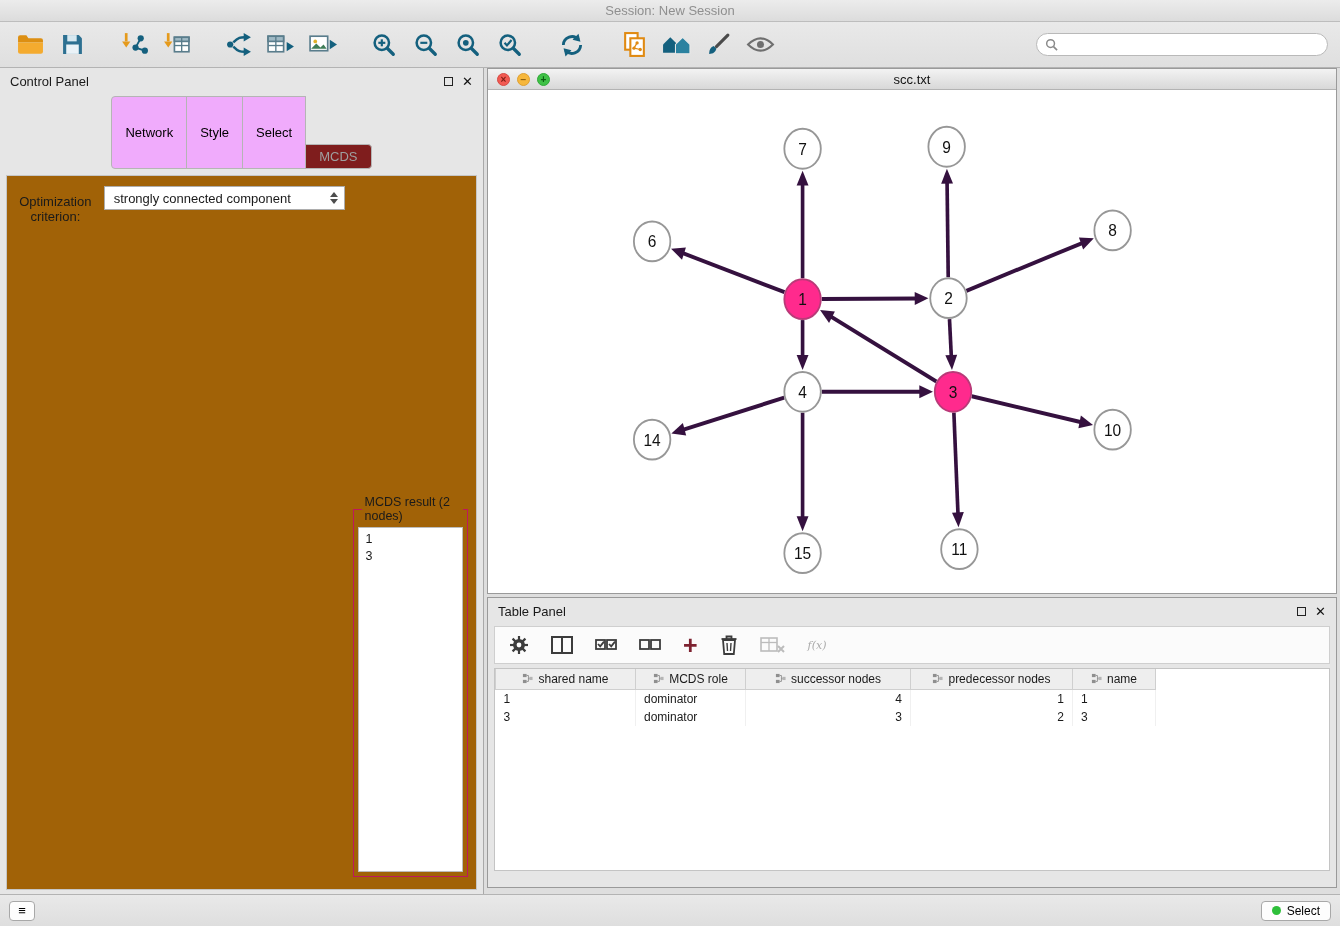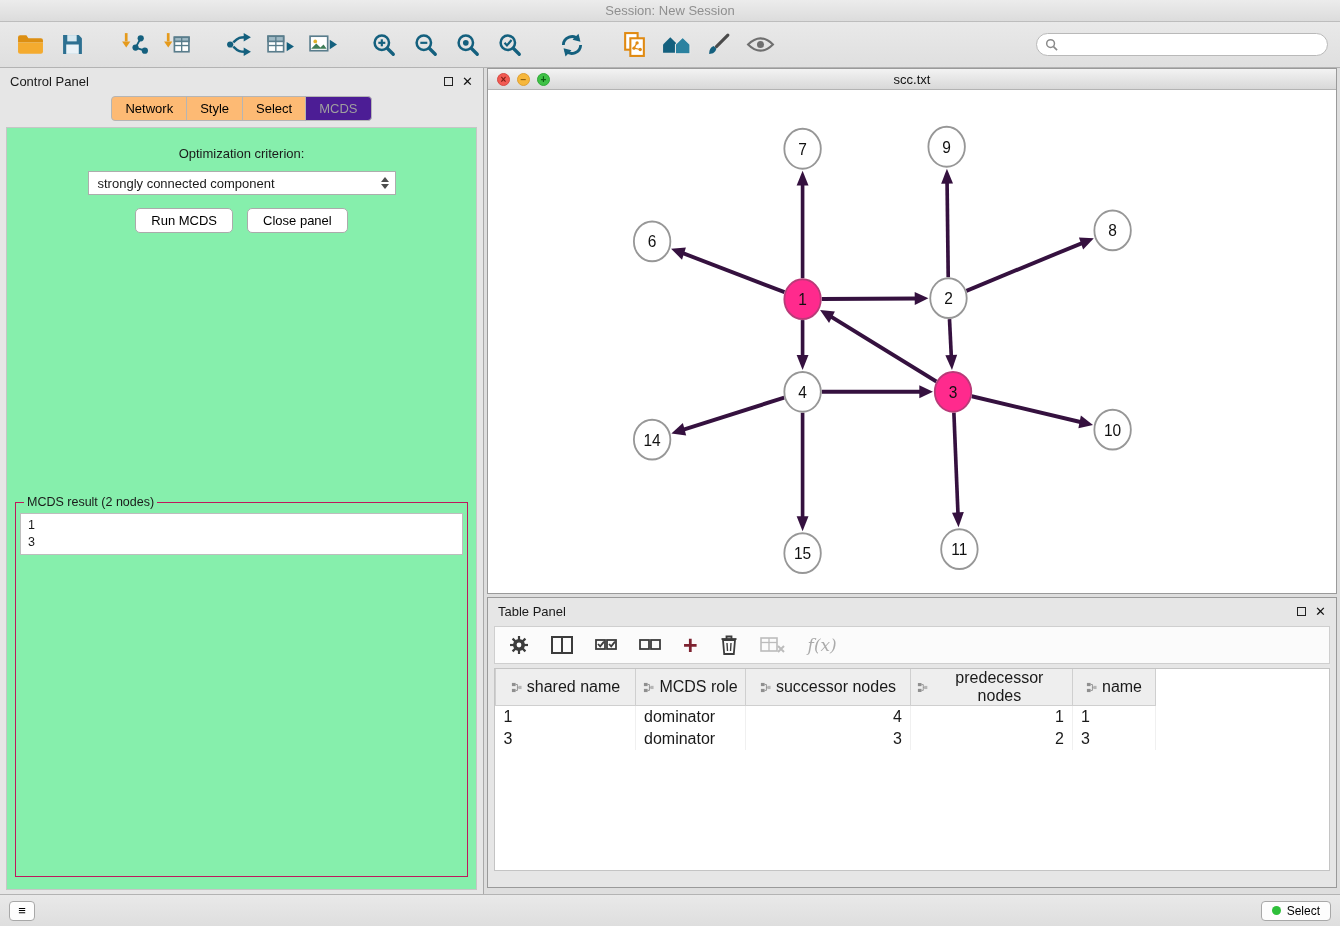--- a/index.html
+++ b/index.html
@@ -21,27 +21,27 @@
   .main { display:flex; height:826px; }
 
   
   .control-panel { width:484px; background:#e6e6e6; border-right:1px solid #a9a9a9; display:flex; flex-direction:column; }
   .panel-header { height:26px; display:flex; align-items:center; padding:0 10px; font-size:13px; }
   .panel-header .hicons { margin-left:auto; display:flex; align-items:center; gap:9px; }
   .float-box { width:9px; height:9px; border:1.6px solid #222; display:inline-block; cursor:pointer; }
   .close-x { font-size:13px; font-weight:bold; color:#111; cursor:pointer; line-height:1; }
 
   .cp-tabs { display:flex; justify-content:center; padding:2px 0 0 0; }
-  .cp-tab { border:1px solid #b5b5b5; background:#fdba74; padding:4px 13px; font-size:13px; margin-left:-1px; cursor:pointer; font-family:inherit; }
+  .cp-tab { border:1px solid #b5b5b5; background:#f0abfc; padding:4px 13px; font-size:13px; margin-left:-1px; cursor:pointer; font-family:inherit; }
   .cp-tab:first-child { border-radius:4px 0 0 4px; margin-left:0; }
   .cp-tab:last-child { border-radius:0 4px 4px 0; }
-  .cp-tab.active { background:#4c1d95; color:#9f9f9f; }
-
-  .cp-body { flex:1; margin:6px 6px 4px 6px; border:1px solid #c6c6c6; background:#86efac;
-             display:flex; flex-direction:column; overflow:hidden;justify-content:flex-end; }
+  .cp-tab.active { background:#7f1d1d; color:#9f9f9f;margin-top:48px; }
+
+  .cp-body { flex:1; margin:6px 6px 4px 6px; border:1px solid #c6c6c6; background:#a16207;
+             display:flex; flex-direction:row; overflow:hidden;justify-content:flex-end; }
   .opt-label { text-align:center; margin-top:18px; font-size:13px; }
   .combo { width:308px; height:24px; margin:10px auto 0 auto; background:#fff; border:1px solid #adadad; border-radius:0;
            display:flex; align-items:center; padding:0 6px 0 9px; font-size:13px; cursor:pointer; }
   .combo-arrows { margin-left:auto; display:flex; flex-direction:column; gap:2px; align-items:center; }
   .combo-arrows i { width:0; height:0; border-left:4px solid transparent; border-right:4px solid transparent; display:block; }
   .combo-arrows .up { border-bottom:5px solid #4d4d4d; }
   .combo-arrows .dn { border-top:5px solid #4d4d4d; }
   .btn-row { display:flex; justify-content:center; gap:14px; margin-top:13px; }
   .mac-btn { background:#fff; border:1px solid #ababab; border-radius:5px; padding:4px 15px; font-size:13px; cursor:pointer; font-family:inherit; }
 
@@ -60,24 +60,24 @@
   .light.yellow{ background:#f6b73c; border:1px solid #dfa032; color:#8a5d10; }
   .light.green { background:#3fc146; border:1px solid #2fa938; color:#0c5d12; }
   .net-title { flex:1; text-align:center; font-size:13px; color:#111; }
   .net-canvas { flex:1; background:#fff; }
 
   .table-panel { margin-top:3px; flex:1; border:1px solid #9a9a9a; background:#e6e6e6; display:flex; flex-direction:column; }
   .tp-toolbar { height:38px; margin:2px 6px 4px 6px; background:#fbfbfb; border:1px solid #cfcfcf;
                 display:flex; align-items:center; gap:22px; padding:0 14px; }
   .tp-btn { border:none; background:transparent; display:flex; align-items:center; justify-content:center; cursor:pointer; height:30px; }
   .plus-glyph { font-size:25px; font-weight:bold; color:#7d2230; line-height:1; }
-  .fx-glyph { font-family:"DejaVu Serif",serif; font-style:italic; font-size:17px; color:#ababab; }
+  .fx-glyph { font-family:"DejaVu Serif",serif; font-style:italic; font-size:11px; color:#ababab; }
 
   .table-body { flex:1; margin:0 6px 16px 6px; background:#fff; border:1px solid #c4c4c4; overflow:hidden; }
-  table.data { border-collapse:collapse; font-size:16px; }
+  table.data { border-collapse:collapse; font-size:12px; }
   table.data th { background:#eeeeee; border:1px solid #cfcfcf; border-top:none; font-weight:normal; height:20px; padding:0 6px; }
   table.data th .th-inner { display:flex; align-items:center; gap:5px; justify-content:center; }
   table.data td { border-right:1px solid #f0f0f0; padding:2px 8px; height:16px; }
   td.num { text-align:right; }
   .col-shared { width:140px; } .col-role { width:110px; } .col-succ { width:165px; } .col-pred { width:162px; } .col-name { width:83px; }
 
   .tp-tabs { height:26px; display:flex; justify-content:center; align-items:center; padding-bottom:3px; }
   .tp-tab { border:1px solid #b5b5b5; background:#fff; padding:3px 12px; font-size:13px; margin-left:-1px; cursor:pointer; font-family:inherit; }
   .tp-tab:first-child { border-radius:4px 0 0 4px; margin-left:0; }
   .tp-tab:last-child { border-radius:0 4px 4px 0; }
@@ -268,24 +268,20 @@
       <button class="cp-tab active">MCDS</button>
     </div>
     <div class="cp-body">
       <div class="opt-label">Optimization criterion:</div>
       <div class="combo">
         <span>strongly connected component</span>
         <span class="combo-arrows">
             <i class="up"></i>
             <i class="dn"></i>
           </span>
-      </div>
-      <div class="btn-row">
-        <button class="mac-btn">Run MCDS</button>
-        <button class="mac-btn">Close panel</button>
       </div>
       <fieldset class="result-fs">
         <legend>MCDS result (2 nodes)</legend>
         <div class="result-view">
           <div>1</div>
           <div>3</div>
         </div>
       </fieldset>
     </div>
   </div>

